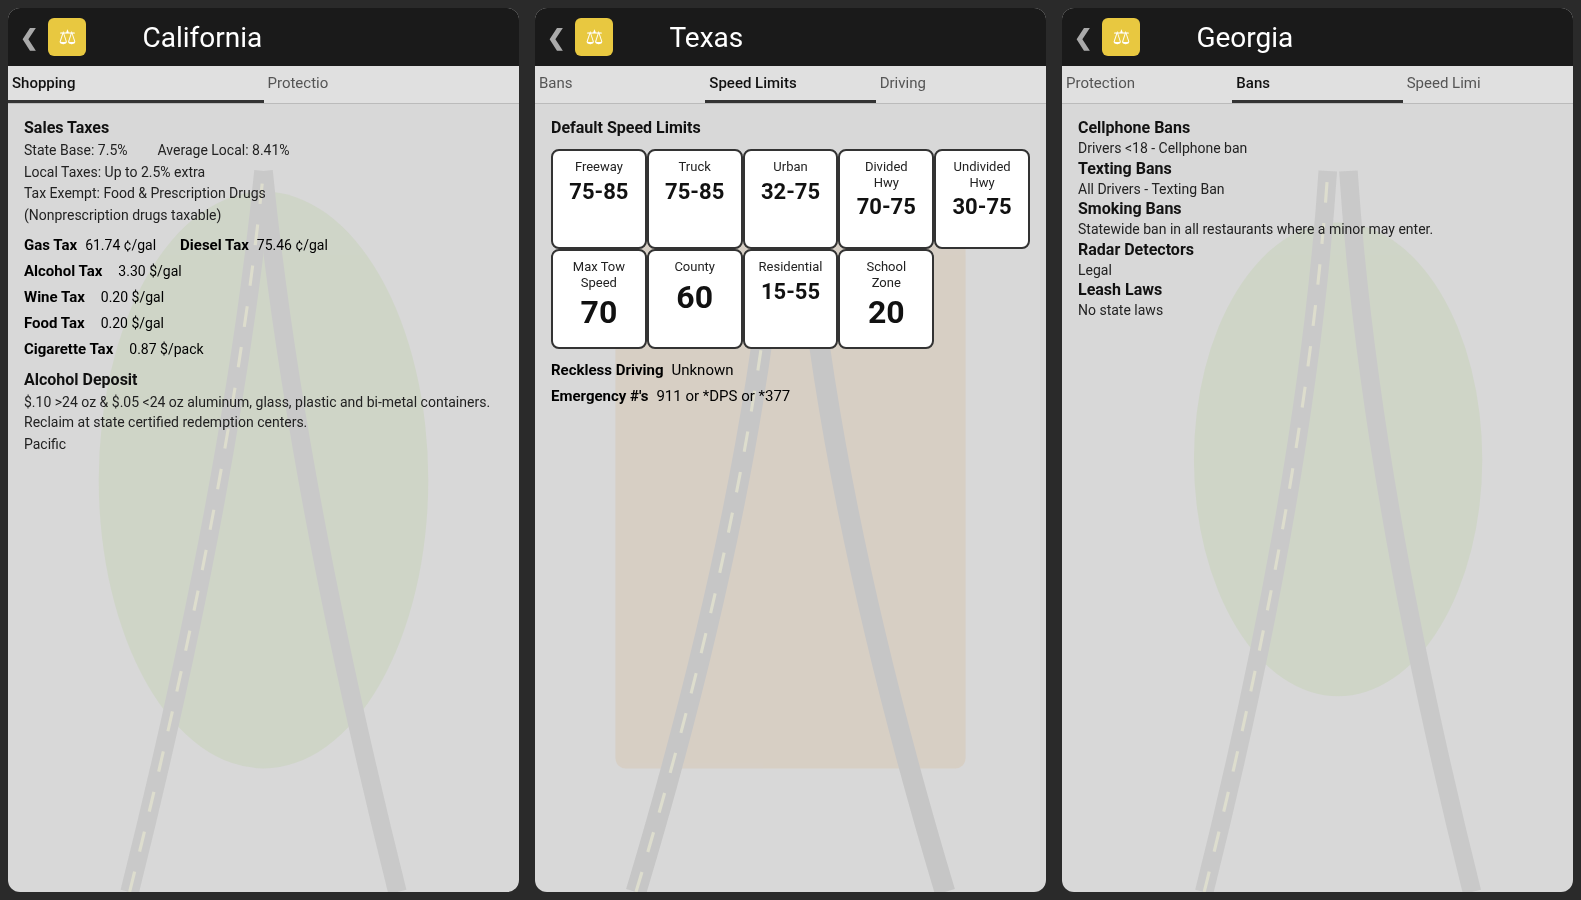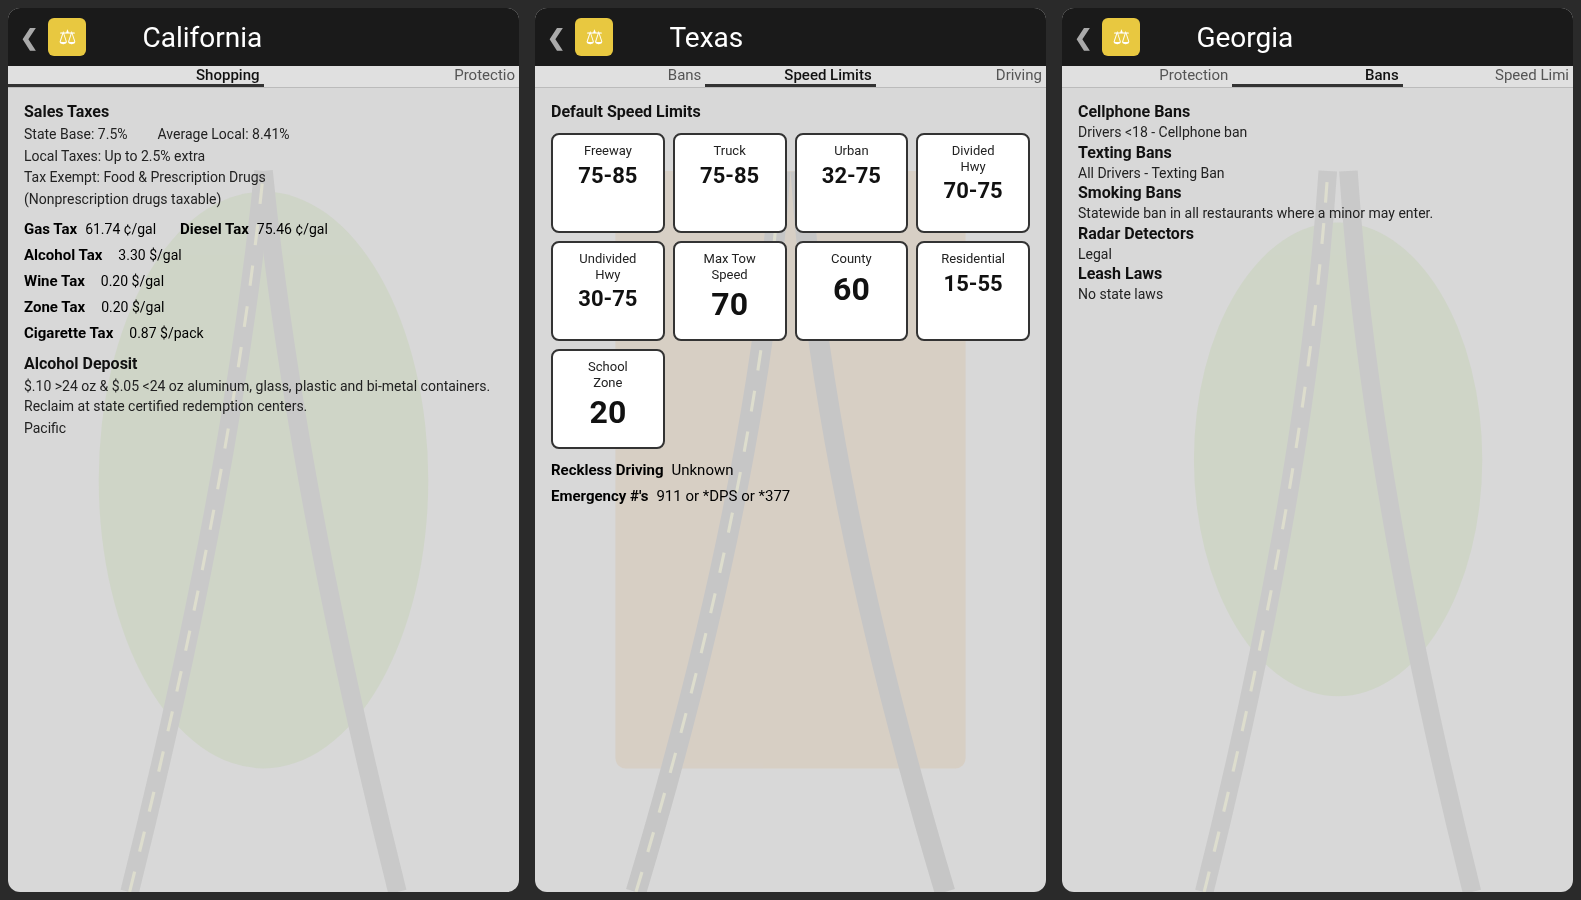--- a/index.html
+++ b/index.html
@@ -60,22 +60,22 @@
 
     .tabs {
       display: flex;
       flex-direction: row;
       background: #e0e0e0;
       border-bottom: 1px solid #bbb;
     }
 
     .tab {
       flex: 1;
-      text-align: right;
-      padding: 0 4px;
+      text-align: left;
+      padding: 8px 4px;
       font-size: 15px;
       color: #555;
       cursor: pointer;
       border-bottom: 3px solid transparent;
       white-space: nowrap;
       overflow: hidden;
       text-overflow: ellipsis;
     }
 
     .tab.active {
@@ -132,22 +132,21 @@
       font-size: 15px;
     }
 
     .tax-value {
       font-size: 14px;
     }
 
     
     .speed-grid {
       display: grid;
-      grid-template-columns: repeat(4, 1fr);
-      gap: 8px;
+      grid-template-columns: repeat(5, 1fr);
       margin: 12px 0;
     }
 
     .speed-card {
       background: white;
       border: 2px solid #333;
       border-radius: 8px;
       display: flex;
       flex-direction: column;
       align-items: center;
@@ -262,21 +261,21 @@
       <span class="tax-label">Alcohol Tax</span>
       <span class="tax-value">3.30 $/gal</span>
     </div>
 
     <div style="margin-top:8px; display:flex; gap:16px; align-items:baseline;">
       <span class="tax-label">Wine Tax</span>
       <span class="tax-value">0.20 $/gal</span>
     </div>
 
     <div style="margin-top:8px; display:flex; gap:16px; align-items:baseline;">
-      <span class="tax-label">Zone Tax</span>
+      <span class="tax-label">Food Tax</span>
       <span class="tax-value">0.20 $/gal</span>
     </div>
 
     <div style="margin-top:8px; display:flex; gap:16px; align-items:baseline;">
       <span class="tax-label">Cigarette Tax</span>
       <span class="tax-value">0.87 $/pack</span>
     </div>
 
     <div class="section-title">Alcohol Deposit</div>
     <div class="tax-line">$.10 &gt;24 oz &amp; $.05 &lt;24 oz aluminum, glass, plastic and bi-metal containers. Reclaim at state certified redemption centers.</div>

